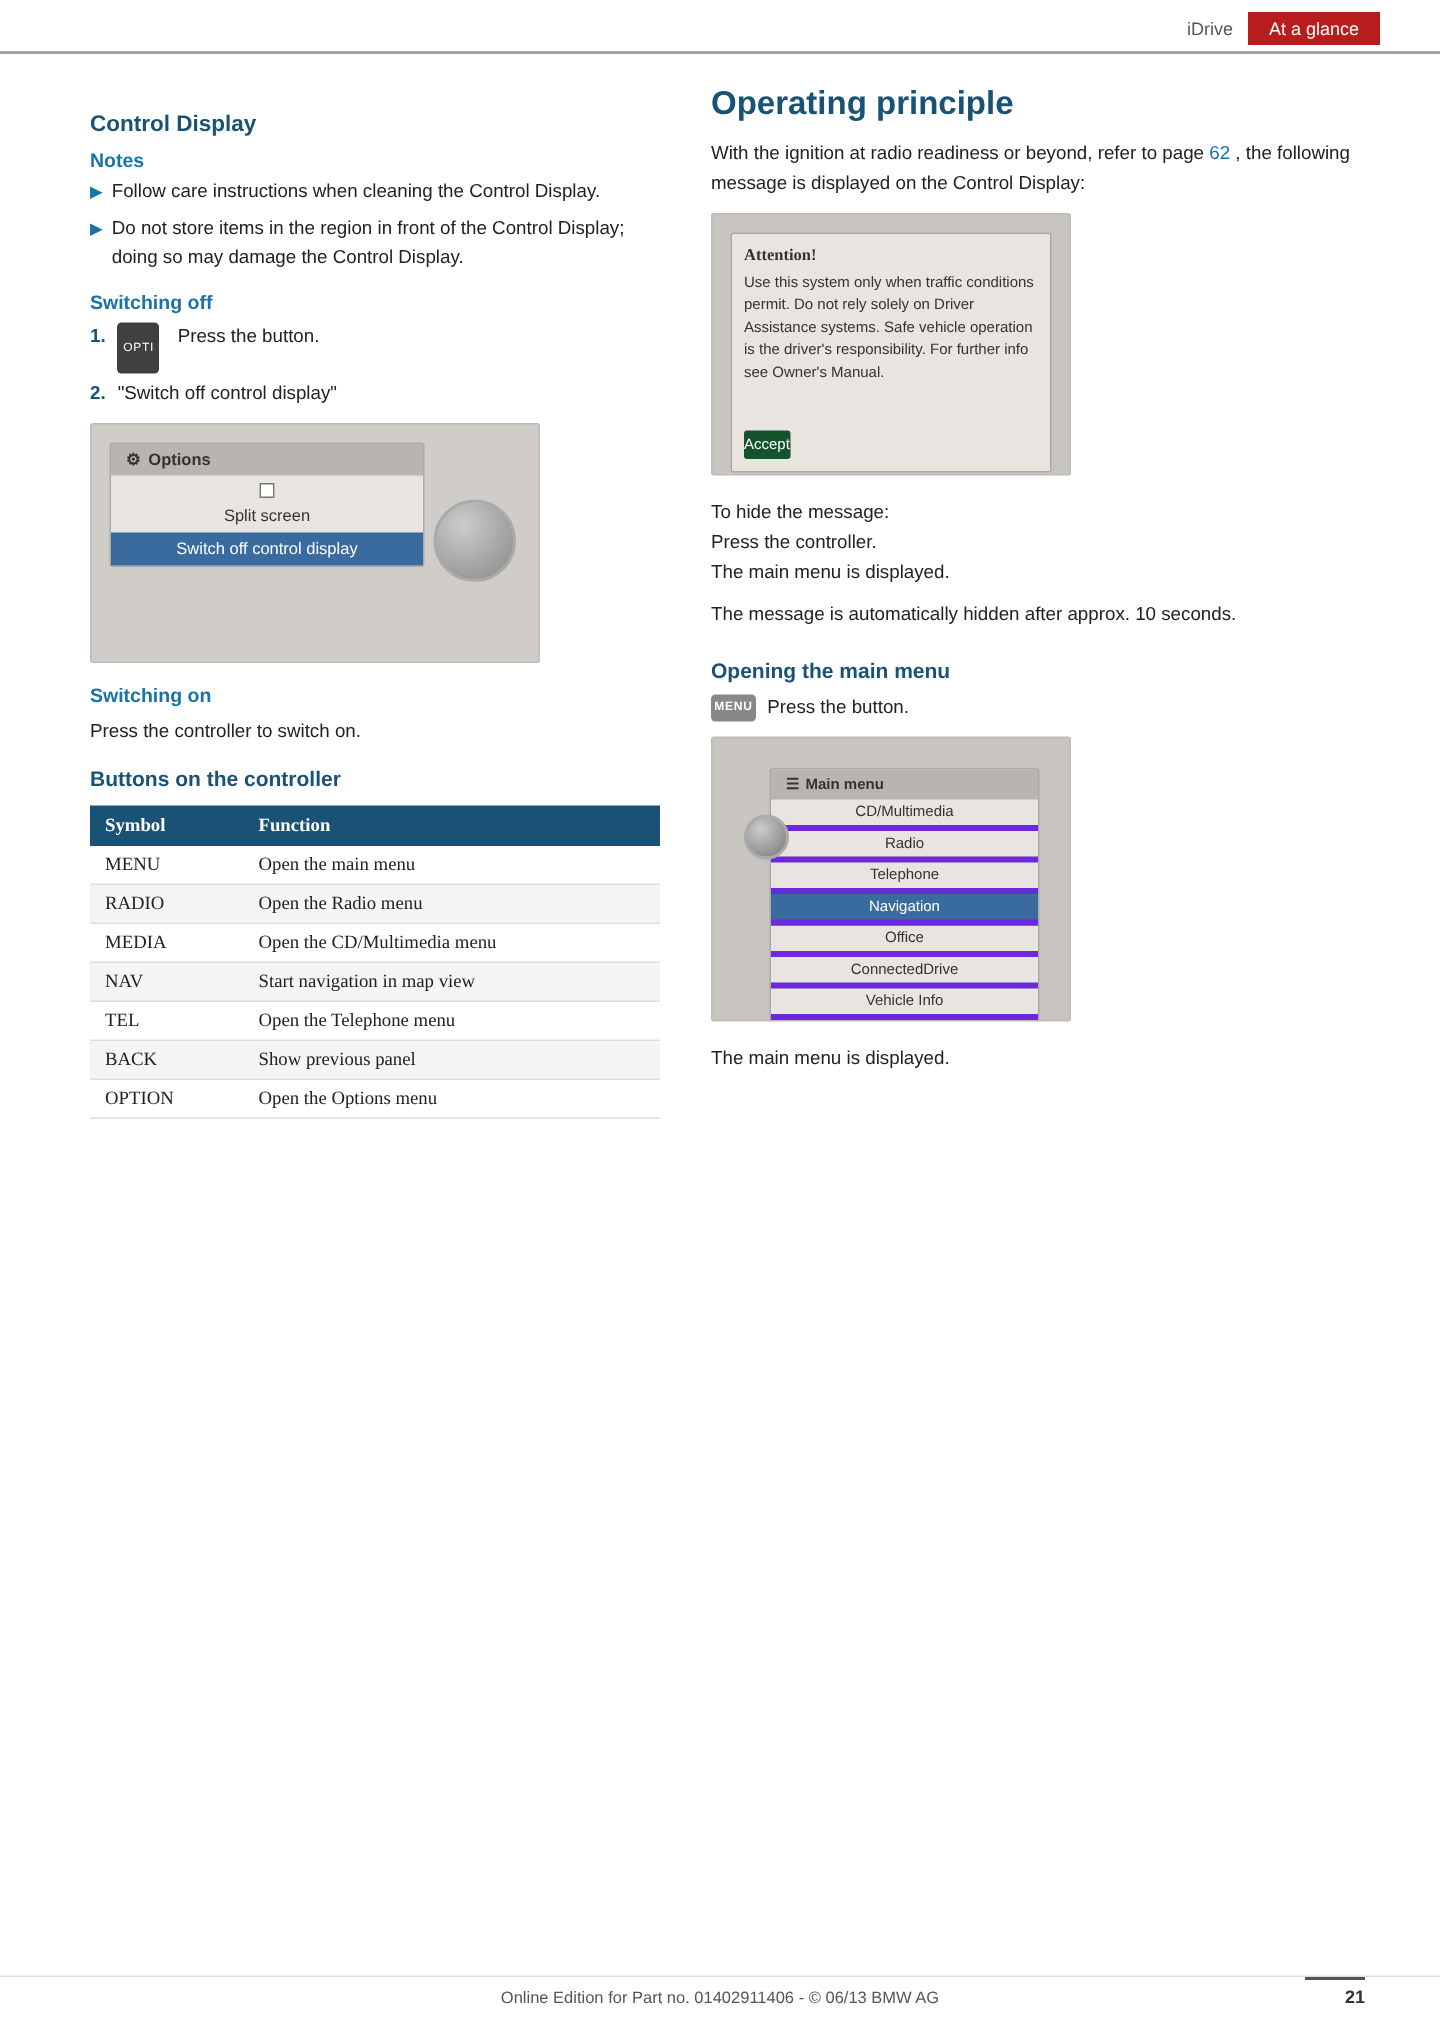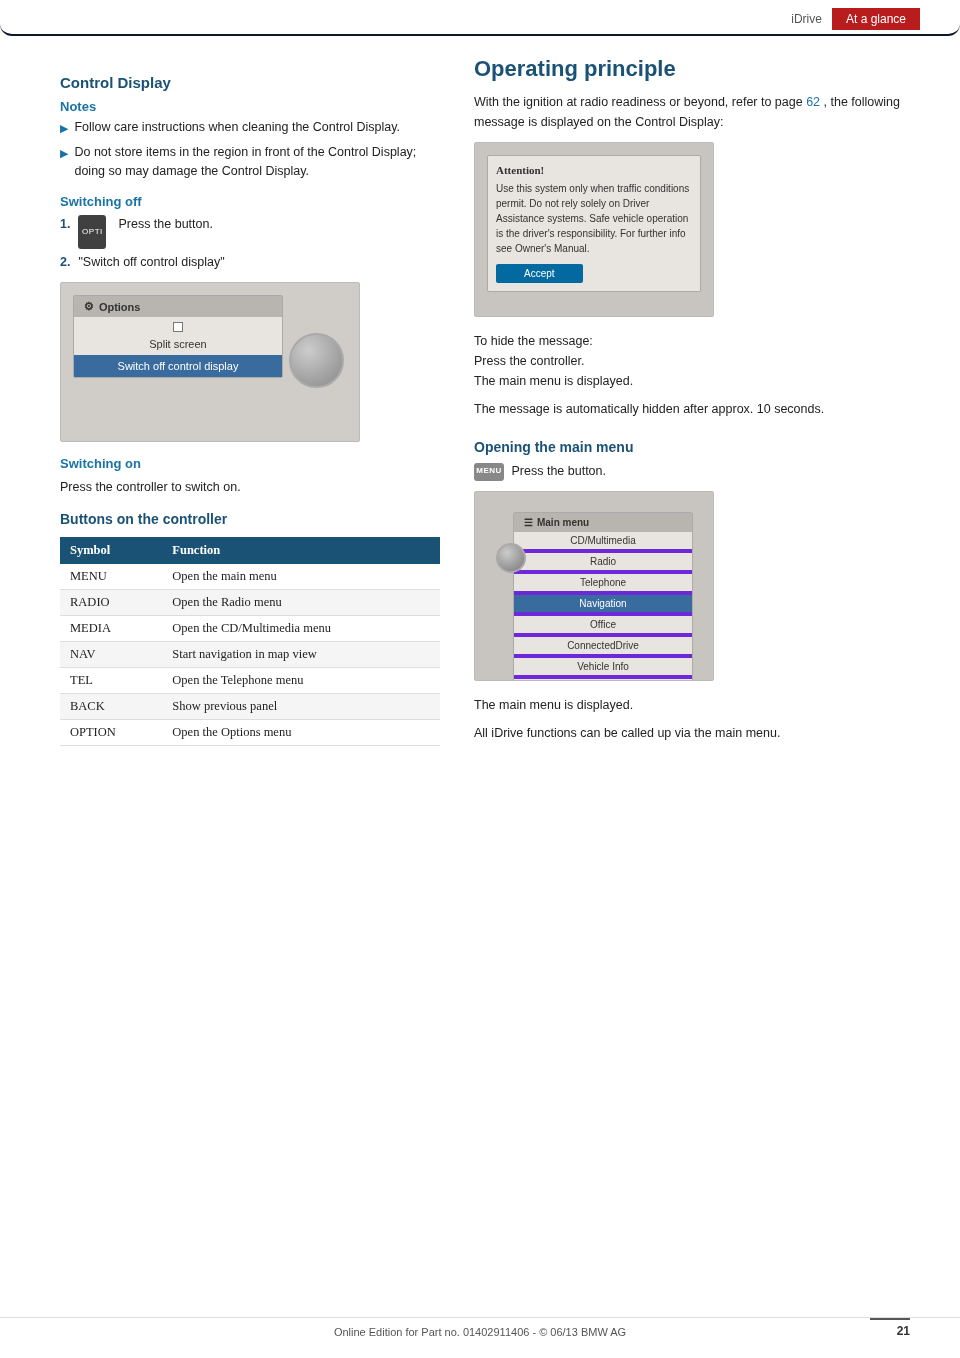--- a/index.html
+++ b/index.html
@@ -18,23 +18,22 @@
       padding: 0;
       position: relative;
       background: #fff;
     }
     
     .top-header {
       display: flex;
       justify-content: flex-end;
       align-items: center;
       padding: 8px 40px 4px 0;
-      border-bottom: 2px solid #0f172a;
+      border-bottom: 2px solid #a3a3a3;
       margin-bottom: 0;
-      border-radius: 12px;
     }
     .header-tab-idrive {
       color: #555;
       font-size: 12px;
       padding: 4px 10px;
       cursor: pointer;
     }
     .header-tab-ataglance {
       background: #b91c1c;
       color: #fff;
@@ -264,28 +263,29 @@
       margin-bottom: 5px;
       font-family: Liberation Serif, serif;
     }
     .attention-body {
       font-size: 10px;
       color: #333;
       line-height: 1.5;
       margin-bottom: 8px;
     }
     .attention-accept-btn {
-      background: #0369a1;
+      background: #14532d;
       color: #fff;
       text-align: center;
-      padding: 4px 28px;
+      padding: 4px 0;
       font-size: 10px;
       border-radius: 2px;
       cursor: pointer;
       display: inline-block;
+      margin-top: 23px;
     }
     
     .mainmenu-screenshot {
       border: 1px solid #bbb;
       background: #c8c5c0;
       width: 240px;
       height: 190px;
       margin: 10px 0 14px 0;
       position: relative;
       border-radius: 2px;
@@ -524,21 +524,20 @@
                 <div class="mainmenu-item">Office</div>
                 <div class="mainmenu-item">ConnectedDrive</div>
                 <div class="mainmenu-item">Vehicle Info</div>
                 <div class="mainmenu-item">Settings</div>
               </div>
           </div>
         </div>
       </div>
 
       <p class="body-text">The main menu is displayed.</p>
-      <p class="body-text">All iDrive functions can be called up via the main menu.</p>
 
     </div>
   </div>
 
   <div class="page-footer">
     <span>Online Edition for Part no. 01402911406 - © 06/13 BMW AG</span>
   </div>
   <div class="page-number">21</div>
 
 </div>

